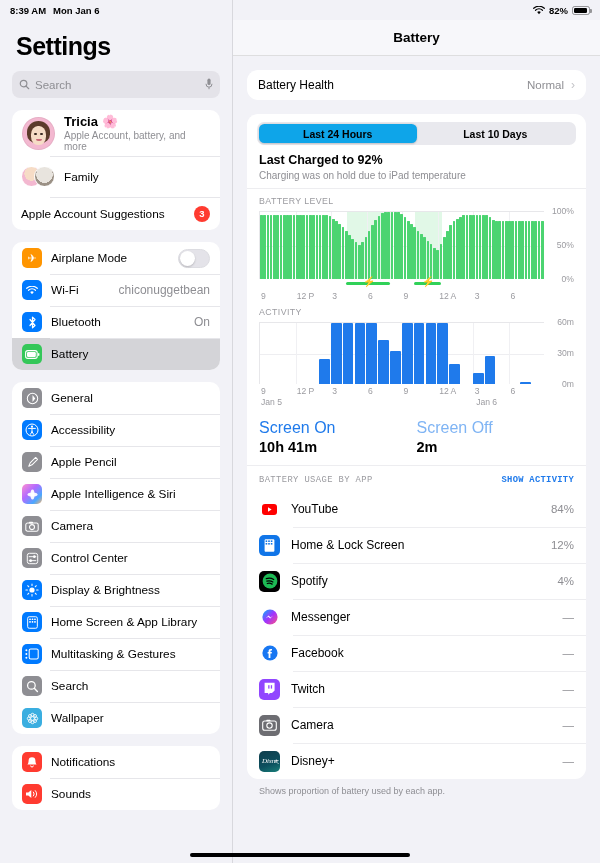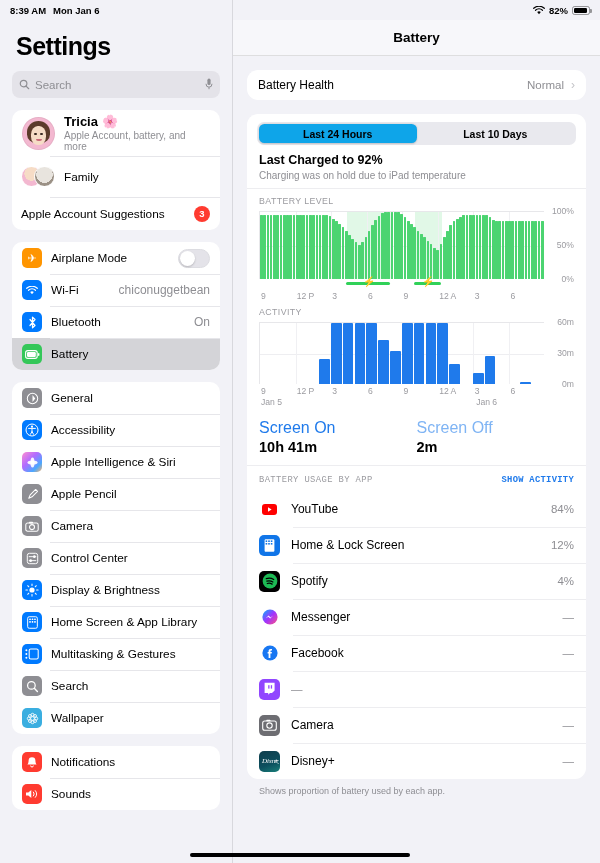--- a/index.html
+++ b/index.html
@@ -290,38 +290,38 @@
           <span class="ico" style="background:#007aff">
             <svg width="14" height="14" viewBox="0 0 14 14">
                 <circle cx="7" cy="7" r="6" stroke="#fff" stroke-width="1" fill="none"></circle>
                 <circle cx="7" cy="3.7" r="1.1" fill="#fff"></circle>
                 <path d="M3.6 5.4h6.8M7 5.8v3M7 8.8 5.3 11.4M7 8.8l1.7 2.6" stroke="#fff" stroke-width="1" stroke-linecap="round"></path>
               </svg>
           </span>
           <span class="label">Accessibility</span>
         </div>
         <div class="row">
+          <span class="ico" style="background:#8e8e93">
+            <svg width="13" height="13" viewBox="0 0 14 14">
+                <path d="M3 11l1.5-3.6L10.4 1.6l2 2-5.9 5.9L3 11z" stroke="#fff" stroke-width="1.1" fill="none" stroke-linejoin="round"></path>
+              </svg>
+          </span>
+          <span class="label">Apple Pencil</span>
+        </div>
+        <div class="row">
           <span class="ico" style="background:linear-gradient(135deg,#ff8fd0,#b36bff 40%,#4aa8ff 75%,#ffb36b)">
             <svg width="13" height="13" viewBox="0 0 14 14">
                 <g fill="rgba(255,255,255,.92)">
                   <ellipse cx="7" cy="7" rx="5.4" ry="2.2"></ellipse>
                   <ellipse cx="7" cy="7" rx="2.2" ry="5.4"></ellipse>
                 </g>
                 <circle cx="7" cy="7" r="1.8" fill="#fff"></circle>
               </svg>
           </span>
           <span class="label">Apple Intelligence &amp; Siri</span>
-        </div>
-        <div class="row">
-          <span class="ico" style="background:#8e8e93">
-            <svg width="13" height="13" viewBox="0 0 14 14">
-                <path d="M3 11l1.5-3.6L10.4 1.6l2 2-5.9 5.9L3 11z" stroke="#fff" stroke-width="1.1" fill="none" stroke-linejoin="round"></path>
-              </svg>
-          </span>
-          <span class="label">Apple Pencil</span>
         </div>
         <div class="row">
           <span class="ico" style="background:#8e8e93">
             <svg width="14" height="11" viewBox="0 0 14 11">
                 <rect x="0.8" y="2" width="12.4" height="8.2" rx="1.8" stroke="#fff" stroke-width="1.05" fill="none"></rect>
                 <circle cx="7" cy="6.1" r="2.5" stroke="#fff" stroke-width="1.05" fill="none"></circle>
                 <rect x="4" y="0.8" width="4" height="1.6" rx="0.6" fill="#fff"></rect>
               </svg>
           </span>
           <span class="label">Camera</span>
@@ -752,20 +752,21 @@
             <div class="app-row">
               <span class="app-ico" style="background: rgb(145, 70, 255);">
                 <svg width="13" height="14" viewBox="0 0 13 14">
                   <path d="M1.6.8h10v7.6l-2.6 2.6H7l-1.8 1.8V11H1.6z" fill="#fff"></path>
                   <g fill="#9146ff">
                     <rect x="5.2" y="3.2" width="1.3" height="3.4"></rect>
                     <rect x="7.8" y="3.2" width="1.3" height="3.4"></rect>
                   </g>
                 </svg>
               </span>
+              <span class="app-name">Twitch</span>
               <span class="app-pct">—</span>
             </div>
             <div class="app-row">
               <span class="app-ico" style="background: rgb(109, 109, 114);">
                 <svg width="15" height="12" viewBox="0 0 15 12">
                   <rect x="0.7" y="2" width="13.6" height="9.2" rx="2" stroke="#fff" stroke-width="1.1" fill="none"></rect>
                   <circle cx="7.5" cy="6.6" r="2.7" stroke="#fff" stroke-width="1.1" fill="none"></circle>
                   <rect x="4.3" y="0.7" width="4.2" height="1.6" rx="0.6" fill="#fff"></rect>
                 </svg>
               </span>

